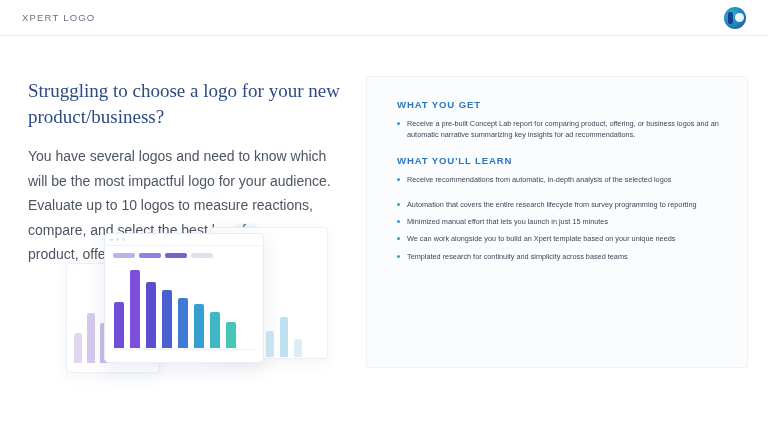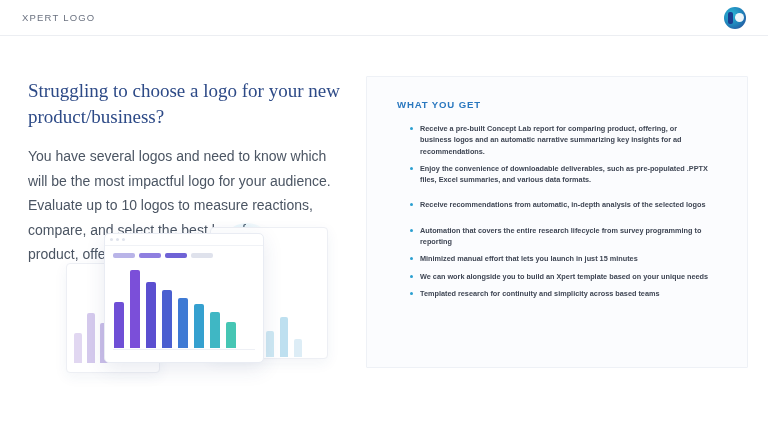--- a/index.html
+++ b/index.html
@@ -227,23 +227,22 @@
     font-weight: 700;
     letter-spacing: .85px;
     color: #2a78bf;
     margin: 0 0 8px 0;
     text-transform: uppercase;
   }
   .sect { margin-bottom: 14px; }
   .sect:last-child { margin-bottom: 0; }
   ul.items {
     list-style: none;
-    margin: 13px;
+    margin: 0;
     padding: 0;
-    font-weight: bold;
   }
   ul.items li {
     position: relative;
     padding-left: 10px;
     font-size: 7.3px;
     line-height: 1.55;
     color: #3f4654;
     margin-bottom: 6px;
     max-width: 318px;
   }
@@ -320,25 +319,25 @@
   </div>
 </div>
 
 <div class="panel">
   <div class="panel-inner">
 
     <div class="sect">
       <div class="sect-title">WHAT YOU GET</div>
       <ul class="items">
         <li>Receive a pre-built Concept Lab report for comparing product, offering, or business logos and an automatic narrative summarizing key insights for ad recommendations.</li>
-        <li>Enjoy the convenience of downloadable deliverables, such as pre-populated .PPTX files, Excel summaries, and various data formats.</li>
       </ul>
     </div>
 
     <div class="sect">
+      <div class="sect-title">WHAT YOU'LL LEARN</div>
       <ul class="items">
         <li>Receive recommendations from automatic, in-depth analysis of the selected logos</li>
       </ul>
     </div>
 
     <div class="sect">
       <ul class="items">
         <li>Automation that covers the entire research lifecycle from survey programming to reporting</li>
         <li>Minimized manual effort that lets you launch in just 15 minutes</li>
         <li>We can work alongside you to build an Xpert template based on your unique needs</li>

